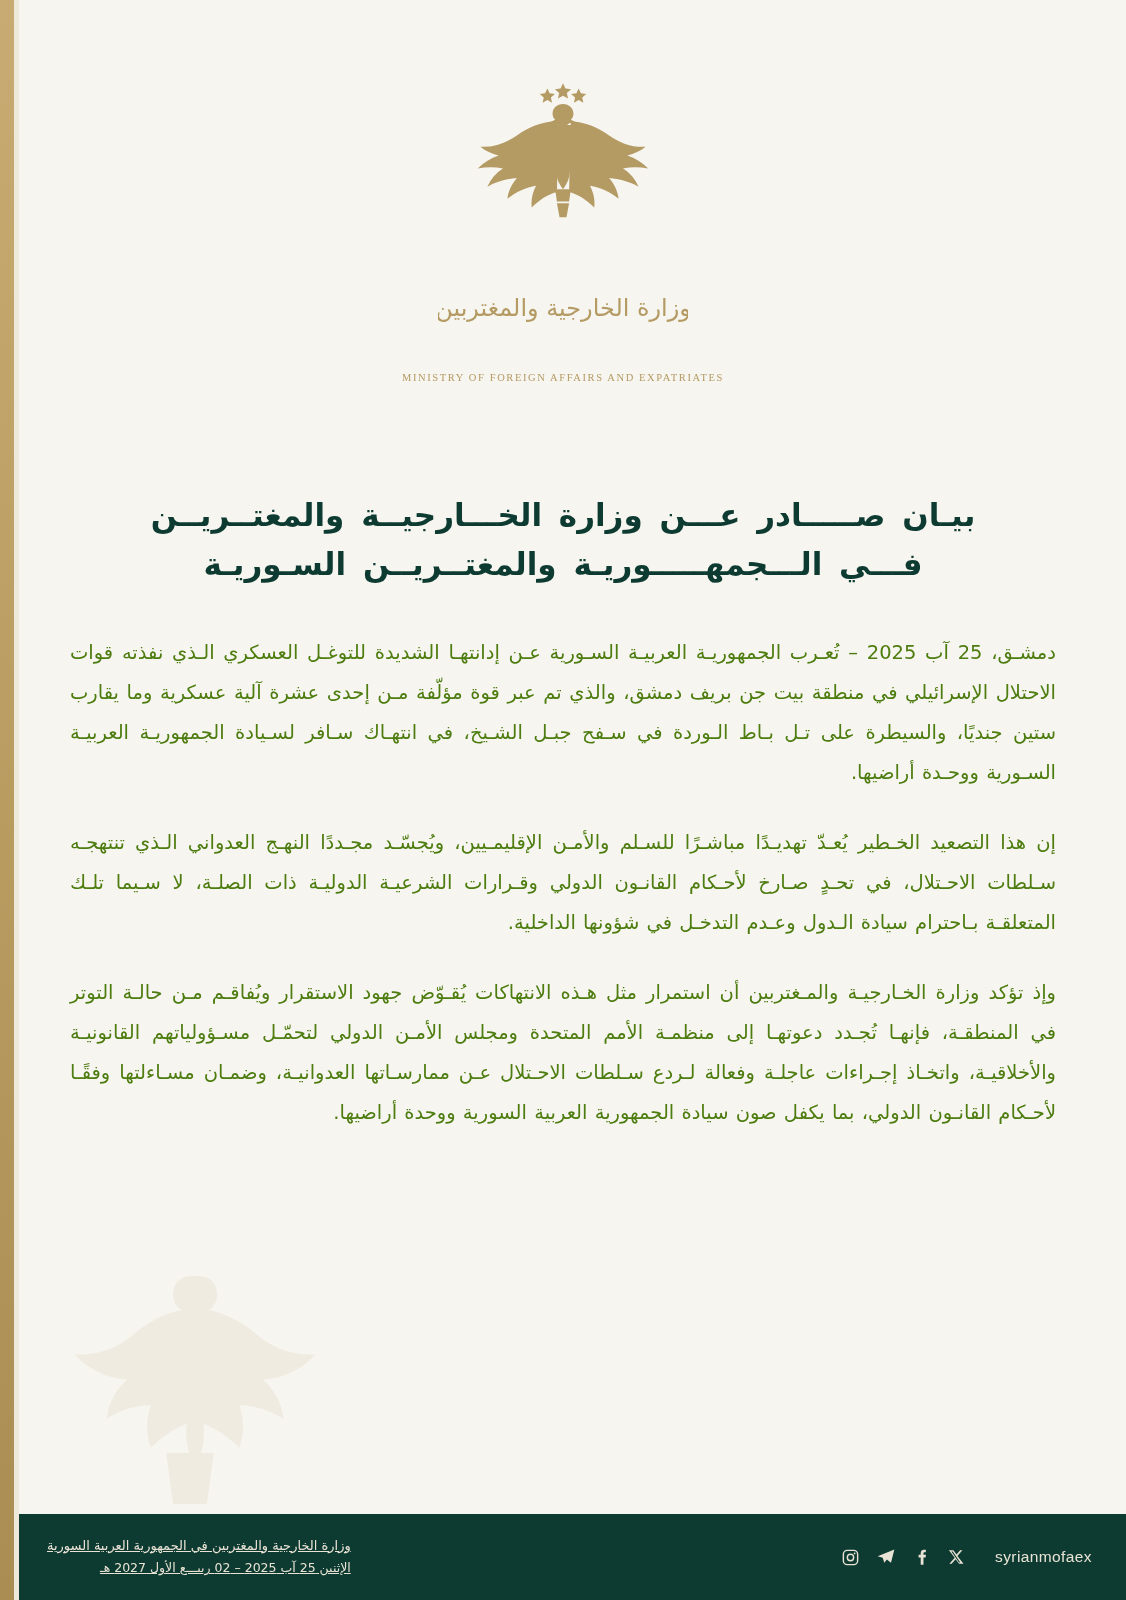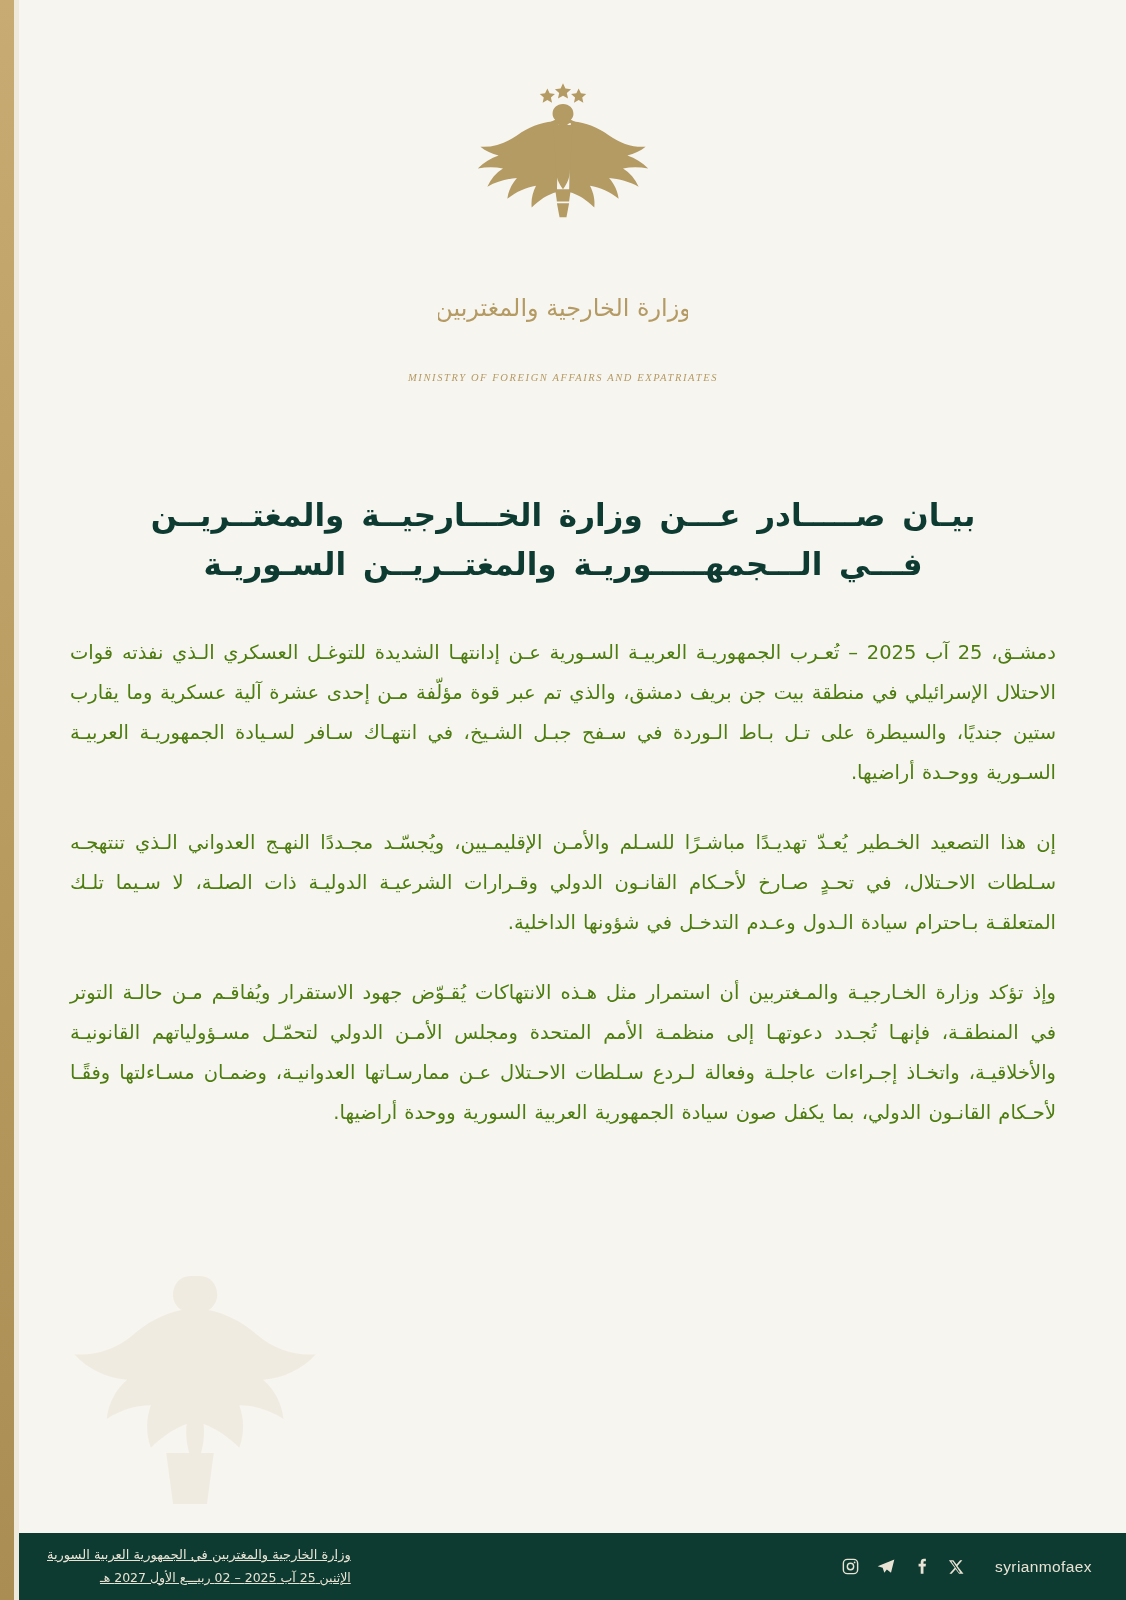--- a/index.html
+++ b/index.html
@@ -59,21 +59,20 @@
     margin-top: 10px;
     height: 46px;
   }
   .ministry-en {
     margin-top: 6px;
     font-size: 10.5px;
     letter-spacing: 1.6px;
     color: #b49a63;
     font-family: "Liberation Serif", serif;
     direction: ltr;
-    font-style: italic;
   }
 
   
   .title-wrap {
     position: relative;
     z-index: 2;
     margin: 108px 72px 0 72px;
     text-align: center;
   }
   .title {
@@ -100,21 +99,21 @@
     margin-bottom: 30px;
     word-spacing: 1px;
   }
 
   
   .footer {
     position: absolute;
     left: 19px;
     right: 0;
     bottom: 0;
-    height: 67px;
+    height: 86px;
     background: #0d3b31;
     z-index: 4;
     display: flex;
     align-items: center;
     justify-content: space-between;
     padding: 0 34px 0 28px;
   }
   .social {
     display: flex;
     align-items: center;

